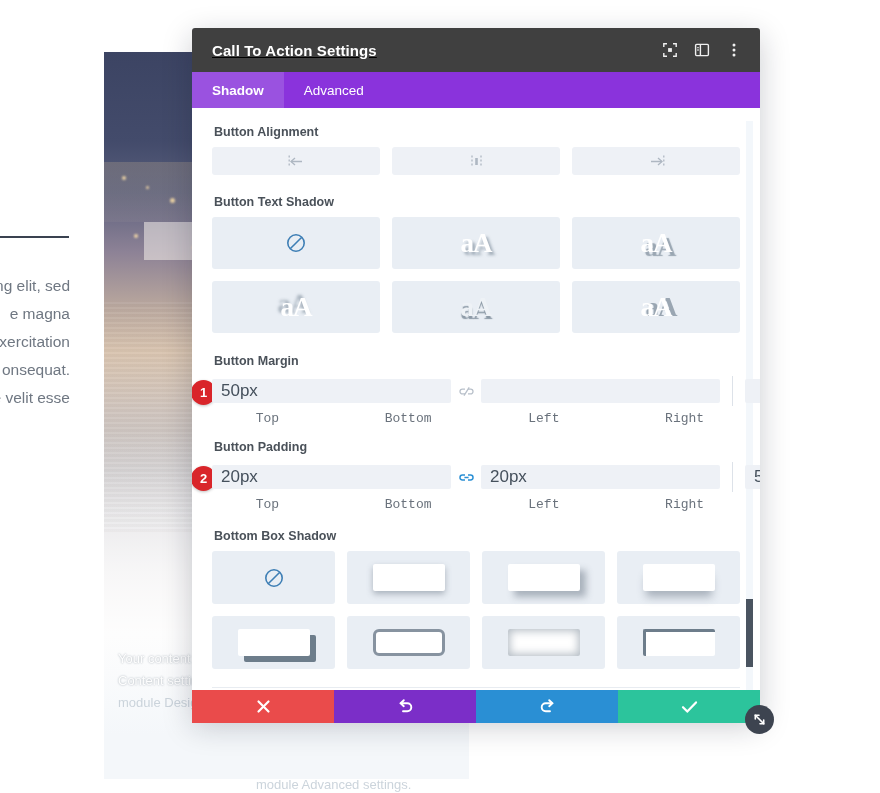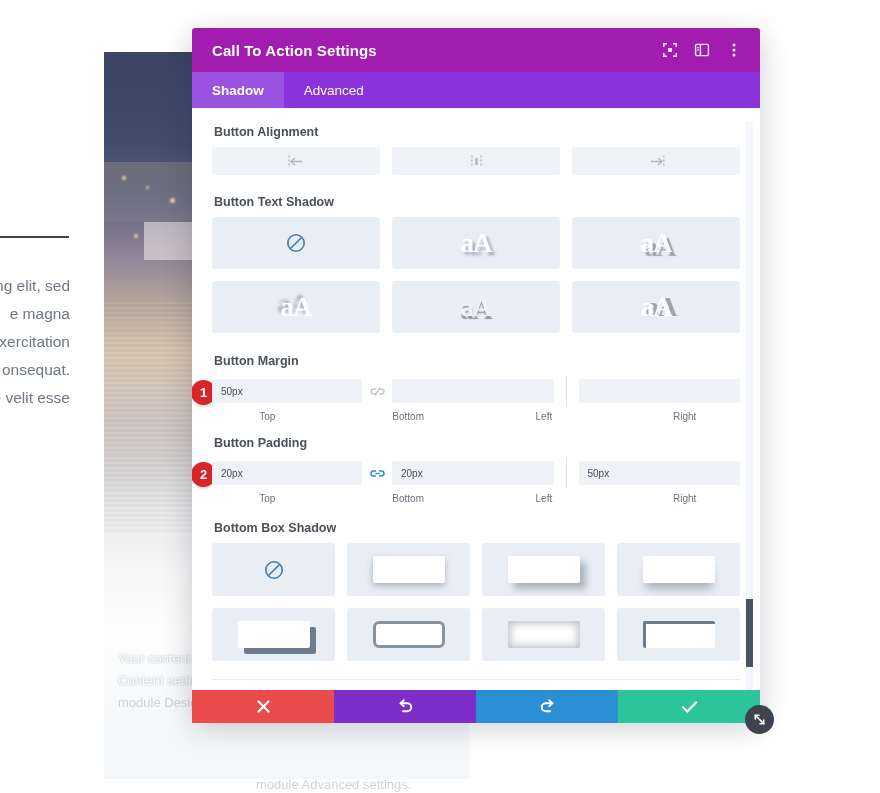--- a/index.html
+++ b/index.html
@@ -67,22 +67,22 @@
   .bg-footnotes span { display:block; opacity:.95; }
   .bg-footnotes span.dim { color:#c9d2da; text-shadow:none; }
 
   
   .modal {
     position:absolute; left:192px; top:28px; width:568px; height:690px;
     background:#fff; box-shadow:0 8px 30px rgba(20,25,40,.22);
     border-radius:3px; overflow:hidden; display:flex; flex-direction:column;
   }
   .modal-titlebar {
-    height:44px; background:#a21caf; position:relative; flex:0 0 auto;
-    display:flex; align-items:center;
+    height:44px; background:#404040; position:relative; flex:0 0 auto;
+    display:flex; align-items:center;text-decoration:underline;
   }
   .modal-title {
     color:#fff; font-size:15px; font-weight:700; margin-left:20px; letter-spacing:.1px;
   }
   .titlebar-icons { margin-left:auto; display:flex; align-items:center; gap:16px; margin-right:18px; }
   .ti { width:16px; height:16px; opacity:.92; display:block; }
 
   .modal-tabs {
     height:36px; background:#8a33dc; display:flex; align-items:stretch; flex:0 0 auto;
   }
@@ -120,31 +120,31 @@
   .ts2 { text-shadow: 4px 4px 1px rgba(120,135,150,.7); }
   .ts3 { text-shadow: -3px -3px 3px rgba(120,135,150,.6); }
   .ts4 { color:#eef2f6; text-shadow: 0 3px 1px rgba(110,125,140,.75); }
   .ts5 { text-shadow: 5px 0px 0px rgba(120,135,150,.7); }
 
   
   .sp-row { display:flex; align-items:center; position:relative; }
   .sp-half { flex:1; display:flex; align-items:center; gap:0; }
   .sp-input {
     flex:1; height:24px; background:#eef1f6; border:none; border-radius:2px;
-    font-size:10px; color:#45505c; padding:0 9px; font-family:inherit;
+    font-size:17px; color:#45505c; padding:0 9px; font-family:inherit;
     outline:none;
   }
   .sp-link {
     width:30px; display:flex; align-items:center; justify-content:center;
     cursor:pointer; flex:0 0 30px;
   }
   .sp-div { width:1px; height:30px; background:#dde2e9; margin:0 12px; flex:0 0 1px; }
   .sp-captions { display:flex; margin-top:5px; }
   .sp-cap-half { flex:1; display:flex; }
-  .sp-cap { flex:1; text-align:center; font-size:10px; color:#6a727c; }
+  .sp-cap { flex:1; text-align:center; font-size:13px; color:#6a727c;font-family:Liberation Mono, monospace; }
   .sp-cap-spacer { width:30px; flex:0 0 30px; }
   .sp-cap-div { width:25px; flex:0 0 25px; }
 
   .badge {
     position:absolute; left:-21px; width:25px; height:25px; border-radius:50%;
     background:#d9252a; color:#fff; font-size:13px; font-weight:700;
     display:flex; align-items:center; justify-content:center;
     box-shadow:0 1px 3px rgba(0,0,0,.25);
   }
 

